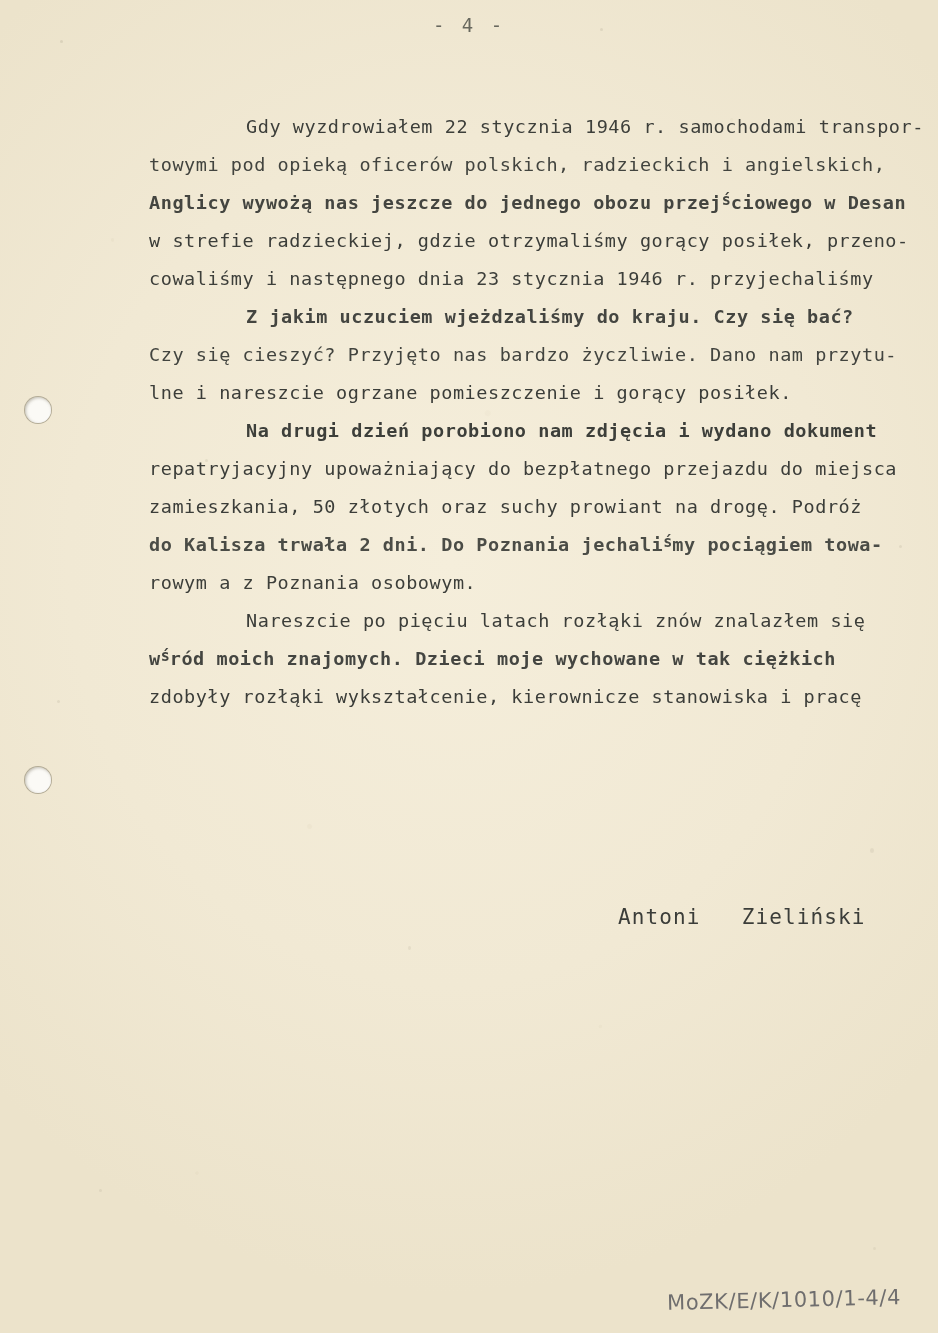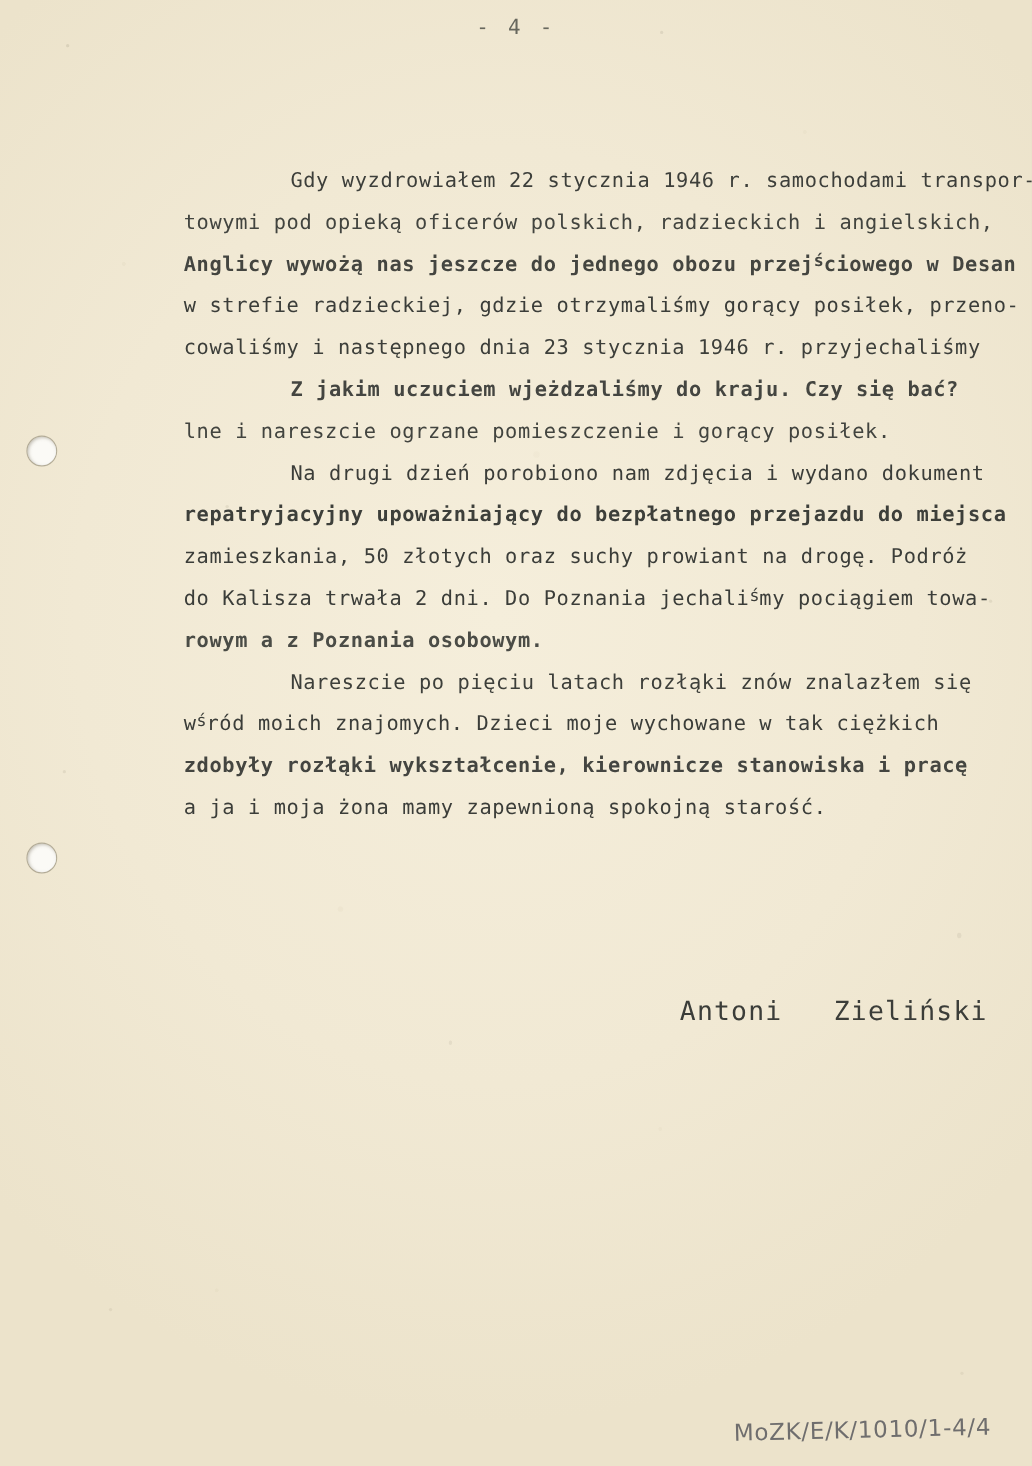--- a/index.html
+++ b/index.html
@@ -68,24 +68,23 @@
     width: 938px;
     text-align: center;
     font-size: 19px;
     letter-spacing: 3px;
     color: #4b4d46;
     opacity: .82;
   }
 
   .body-text {
     position: absolute;
-    left: 167px;
+    left: 149px;
     top: 108px;
     width: 760px;
-    margin-top: 38px;
   }
 
   .line {
     height: 38px;
     font-size: 18.5px;
     letter-spacing: .55px;
     white-space: pre;
     line-height: 38px;
     color: #3b3d39;
   }
@@ -104,21 +103,21 @@
     position: relative;
     top: -4px;
     font-size: 15px;
     letter-spacing: 0;
   }
 
   .signature {
     position: absolute;
     left: 618px;
     top: 905px;
-    font-size: 24px;
+    font-size: 21px;
     letter-spacing: 1.1px;
     white-space: pre;
     color: #3b3d39;
   }
 
   .archive-mark {
     position: absolute;
     left: 667px;
     top: 1288px;
     font-family: "DejaVu Sans", "Liberation Sans", sans-serif;
@@ -154,32 +153,32 @@
 
   <div class="body-text">
 
     <div class="line"><span class="indent"></span><span>Gdy wyzdrowiałem 22 stycznia 1946 r. samochodami transpor-</span></div>
     <div class="line">towymi pod opieką oficerów polskich, radzieckich i angielskich,</div>
     <div class="line">Anglicy wywożą nas jeszcze do jednego obozu przej<span class="sup">ś</span>ciowego w Desan</div>
     <div class="line">w strefie radzieckiej, gdzie otrzymaliśmy gorący posiłek, przeno-</div>
     <div class="line">cowaliśmy i następnego dnia 23 stycznia 1946 r. przyjechaliśmy</div>
 
     <div class="line"><span class="indent"></span><span>Z jakim uczuciem wjeżdzaliśmy do kraju. Czy się bać?</span></div>
+    <div class="line">Czy się cieszyć? Przyjęto nas bardzo życzliwie. Dano nam przytu-</div>
     <div class="line">lne i nareszcie ogrzane pomieszczenie i gorący posiłek.</div>
 
     <div class="line"><span class="indent"></span><span>Na drugi dzień porobiono nam zdjęcia i wydano dokument</span></div>
     <div class="line">repatryjacyjny upoważniający do bezpłatnego przejazdu do miejsca</div>
     <div class="line">zamieszkania, 50 złotych oraz suchy prowiant na drogę. Podróż</div>
     <div class="line">do Kalisza trwała 2 dni. Do Poznania jechali<span class="sup">ś</span>my pociągiem towa-</div>
     <div class="line">rowym a z Poznania osobowym.</div>
 
     <div class="line"><span class="indent"></span><span>Nareszcie po pięciu latach rozłąki znów znalazłem się</span></div>
     <div class="line">w<span class="sup">ś</span>ród moich znajomych. Dzieci moje wychowane w tak ciężkich</div>
     <div class="line">zdobyły rozłąki wykształcenie, kierownicze stanowiska i pracę</div>
-    <div class="line">a ja i moja żona mamy zapewnioną spokojną starość.</div>
 
   </div>
 
   <div class="signature">Antoni   Zieliński</div>
 
   <div class="archive-mark">MoZK/E/K/1010/1-4/4</div>
 
 </div>
 
 </body></html>

